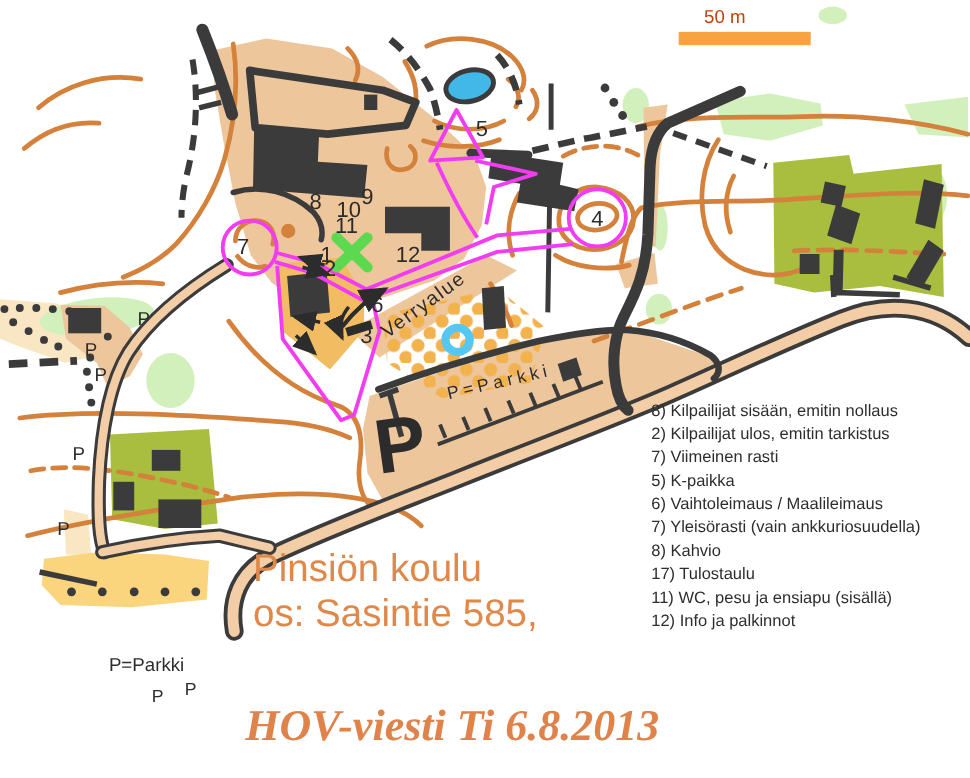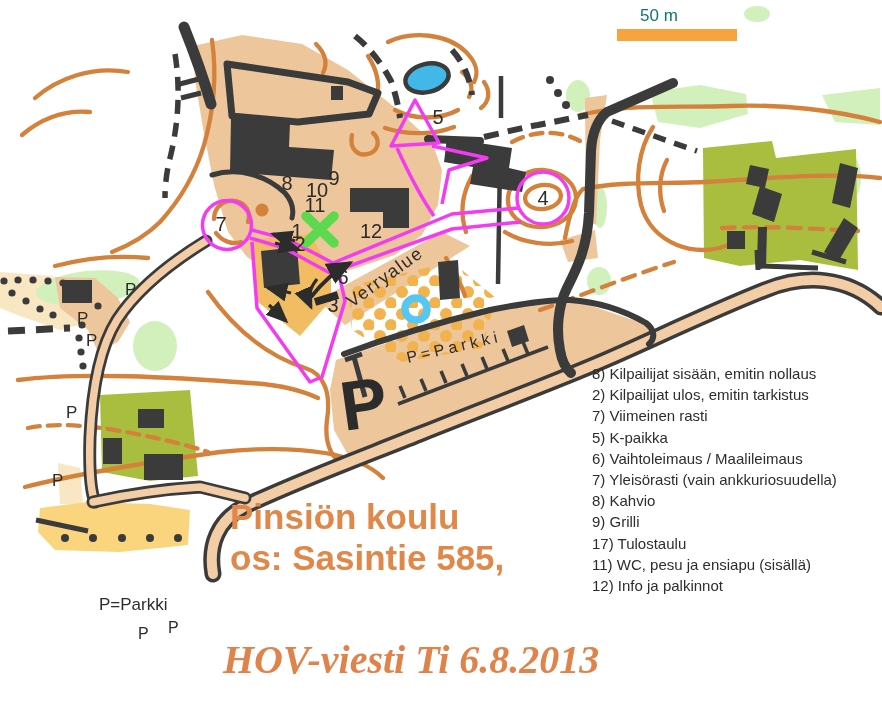--- a/index.html
+++ b/index.html
@@ -1,22 +1,22 @@
 <!DOCTYPE html>
 <html><head>
 <meta charset="utf-8">
 <style>
   html,body{margin:0;padding:0;background:#fff;}
   .stage{position:relative;width:882px;height:707px;background:#fff;overflow:hidden;
          font-family:"Liberation Sans",sans-serif;}
   .stage svg{position:absolute;left:0;top:0;}
-  .scalebar-label{position:absolute;left:640px;top:6px;font-size:17px;color:#0f766e;}
+  .scalebar-label{position:absolute;left:640px;top:6px;font-size:17px;color:#c2410c;}
   .scalebar{position:absolute;left:617px;top:29px;width:120px;height:12px;background:#f7a440;}
   .legend{position:absolute;left:592px;top:363px;font-size:15px;line-height:21.2px;color:#2d2d2d;white-space:nowrap;}
-  .venue{position:absolute;left:230px;top:496px;font-size:35px;font-weight:bold;line-height:41px;
+  .venue{position:absolute;left:230px;top:496px;font-size:35px;font-weight:normal;line-height:41px;
          color:#e0884a;white-space:nowrap;}
   .event-title{position:absolute;left:223px;top:636px;font-size:40px;font-weight:bold;font-style:italic;
          font-family:"Liberation Serif",serif;color:#e0834a;white-space:nowrap;}
   .parking-note{position:absolute;left:99px;top:595px;font-size:17px;color:#2d2d2d;}
   .p-left{position:absolute;left:138px;top:625px;font-size:16px;color:#2d2d2d;}
   .p-right{position:absolute;left:168px;top:619px;font-size:16px;color:#2d2d2d;}
   text{font-family:"Liberation Sans",sans-serif;fill:#2c2c2c;}
 </style>
 </head>
 <body>
@@ -236,21 +236,20 @@
   <div class="scalebar"></div>
 
   <div class="legend">
     <div>8) Kilpailijat sisään, emitin nollaus</div>
     <div>2) Kilpailijat ulos, emitin tarkistus</div>
     <div>7) Viimeinen rasti</div>
     <div>5) K-paikka</div>
     <div>6) Vaihtoleimaus / Maalileimaus</div>
     <div>7) Yleisörasti (vain ankkuriosuudella)</div>
     <div>8) Kahvio</div>
-    <div>9) Grilli</div>
     <div>17) Tulostaulu</div>
     <div>11) WC, pesu ja ensiapu (sisällä)</div>
     <div>12) Info ja palkinnot</div>
   </div>
 
   <div class="venue">
     <div>Pinsiön koulu</div>
     <div>os: Sasintie 585,</div>
   </div>
 

